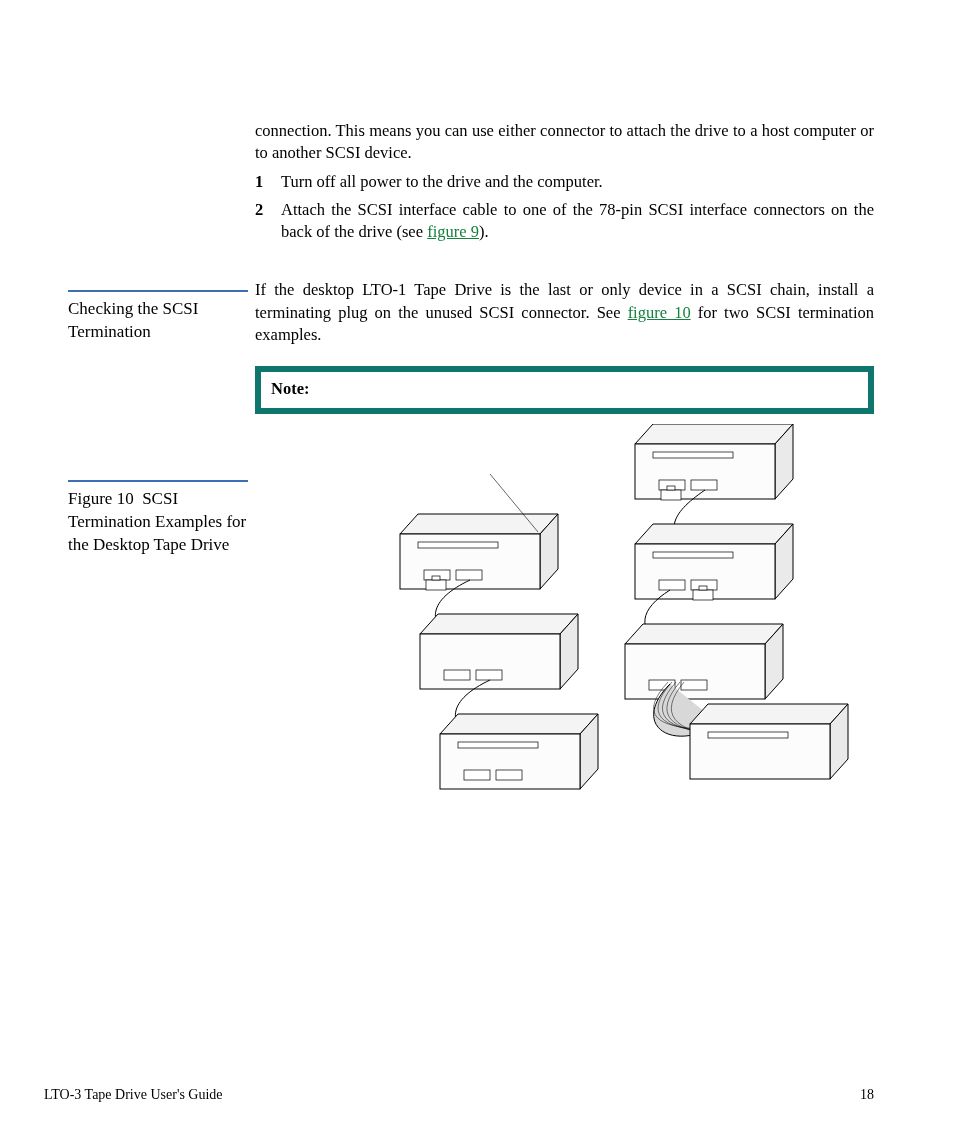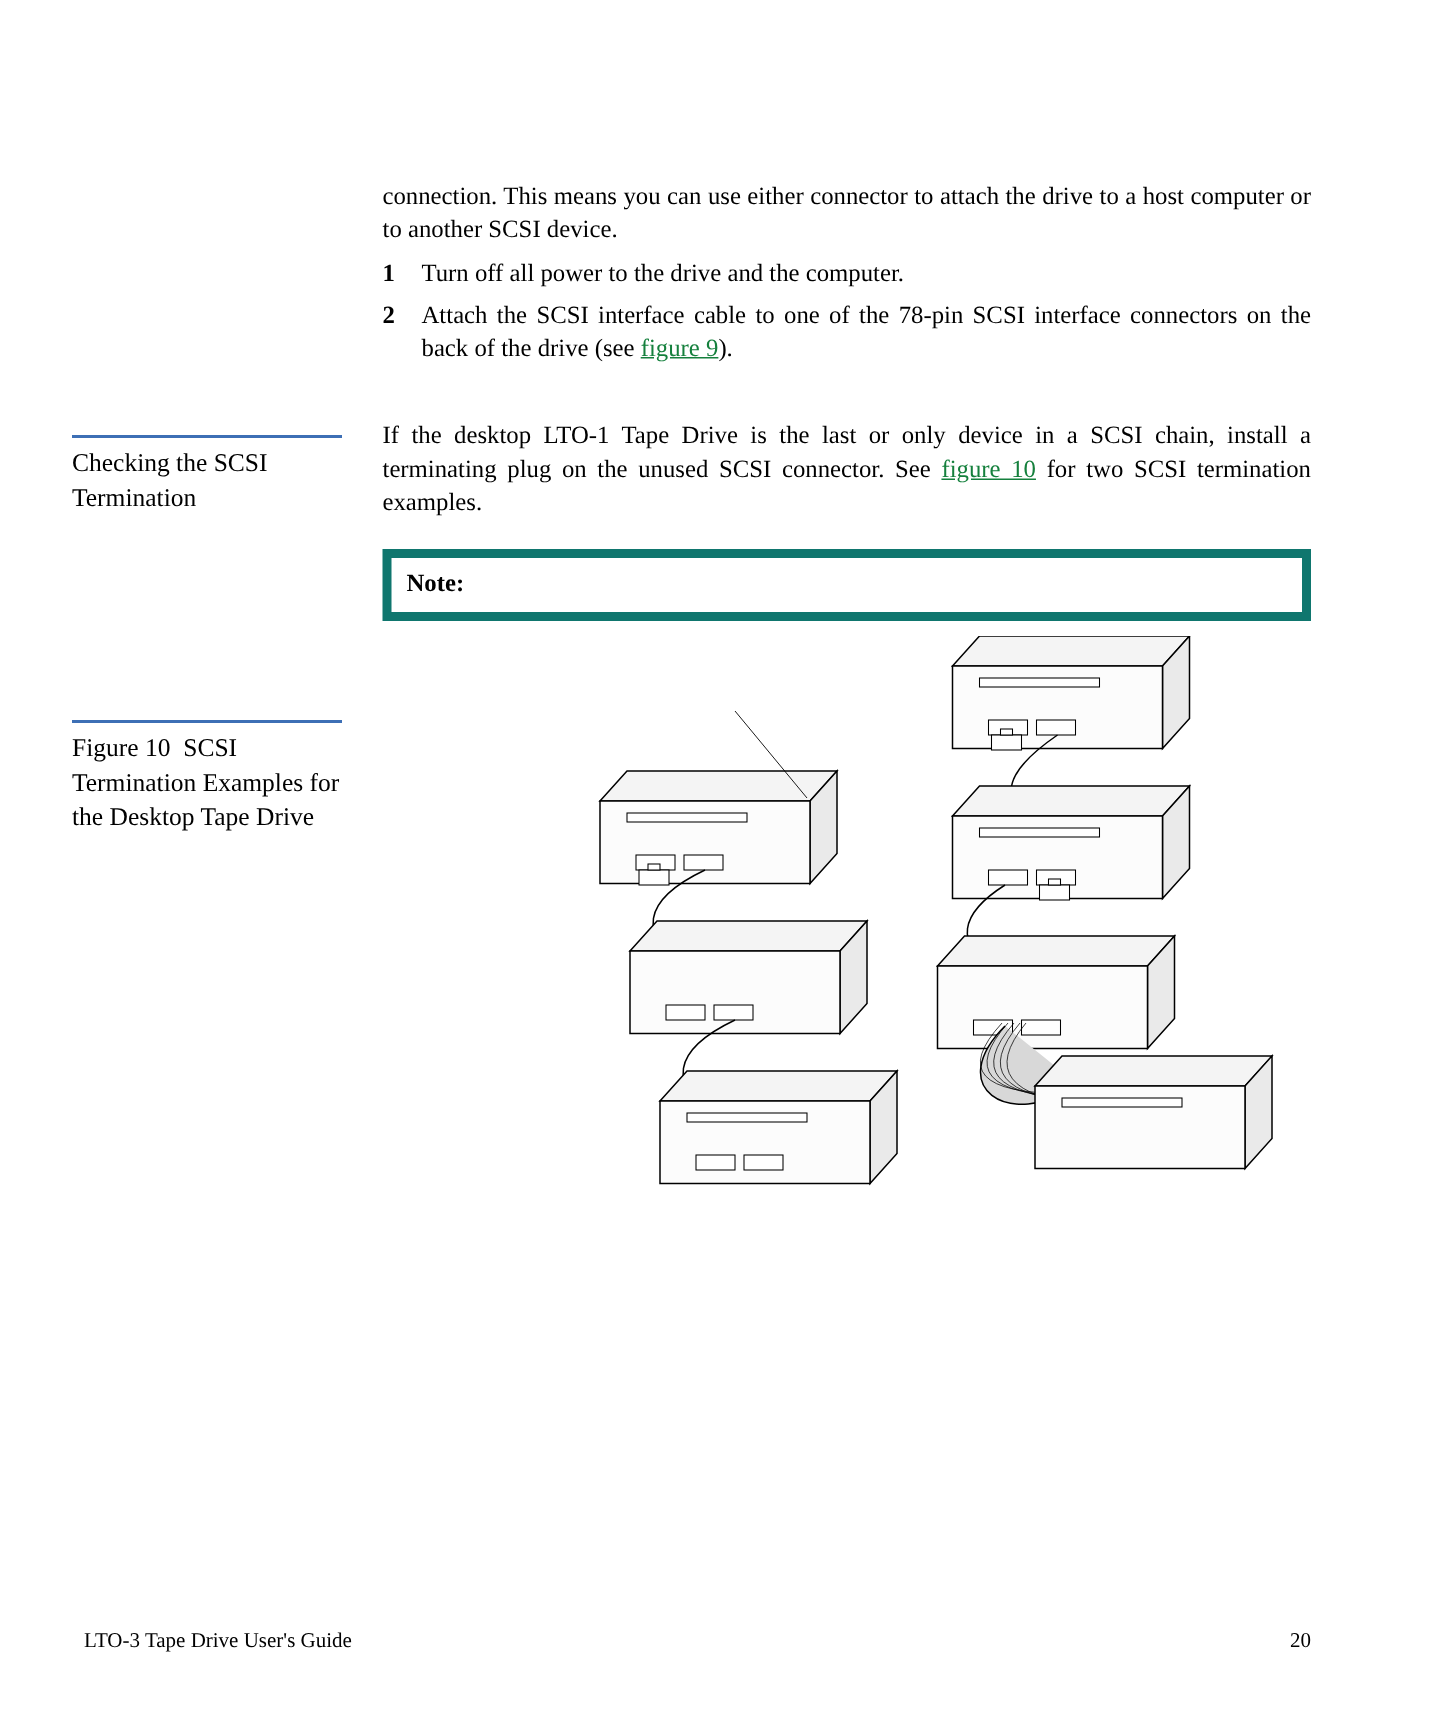--- a/index.html
+++ b/index.html
@@ -25,21 +25,21 @@
   .main-text p { margin: 0 0 4px 0; }
   .step {
     margin-top: 6px;
     display: flex;
   }
   .step .num { width: 26px; flex: 0 0 26px; font-weight: bold; }
   .step .body { flex: 1; }
   a.ref { color: #15803d; text-decoration: underline; }
   .side-label {
     position: absolute;
-    left: 48px;
+    left: 68px;
     width: 180px;
   }
   .side-label .rule {
     border-top: 2px solid #3d6fb5;
     margin-bottom: 6px;
   }
   .side-label .txt {
     font-size: 17px;
   }
   .note-box {
@@ -54,21 +54,21 @@
     margin-top: 20px;
   }
   .figure {
     margin: 10px 0 0 310px;
     width: 480px;
     height: 380px;
   }
   .footer {
     position: absolute;
     bottom: 40px;
-    left: 56px;
+    left: 44px;
     right: 80px;
     display: flex;
     justify-content: space-between;
     font-size: 14px;
   }
 </style>
 </head>
 <body>
 
 <div class="page">
@@ -196,14 +196,14 @@
 
       <line x1="120" y1="50" x2="168" y2="108" stroke="#000" stroke-width="0.6"></line>
       <line x1="358" y1="55" x2="398" y2="30" stroke="#000" stroke-width="0"></line>
     </svg>
   </div>
 
 </div>
 
 <div class="footer">
   <span>LTO-3 Tape Drive User's Guide</span>
-  <span>20</span>
+  <span>18</span>
 </div>
 
 </body></html>

